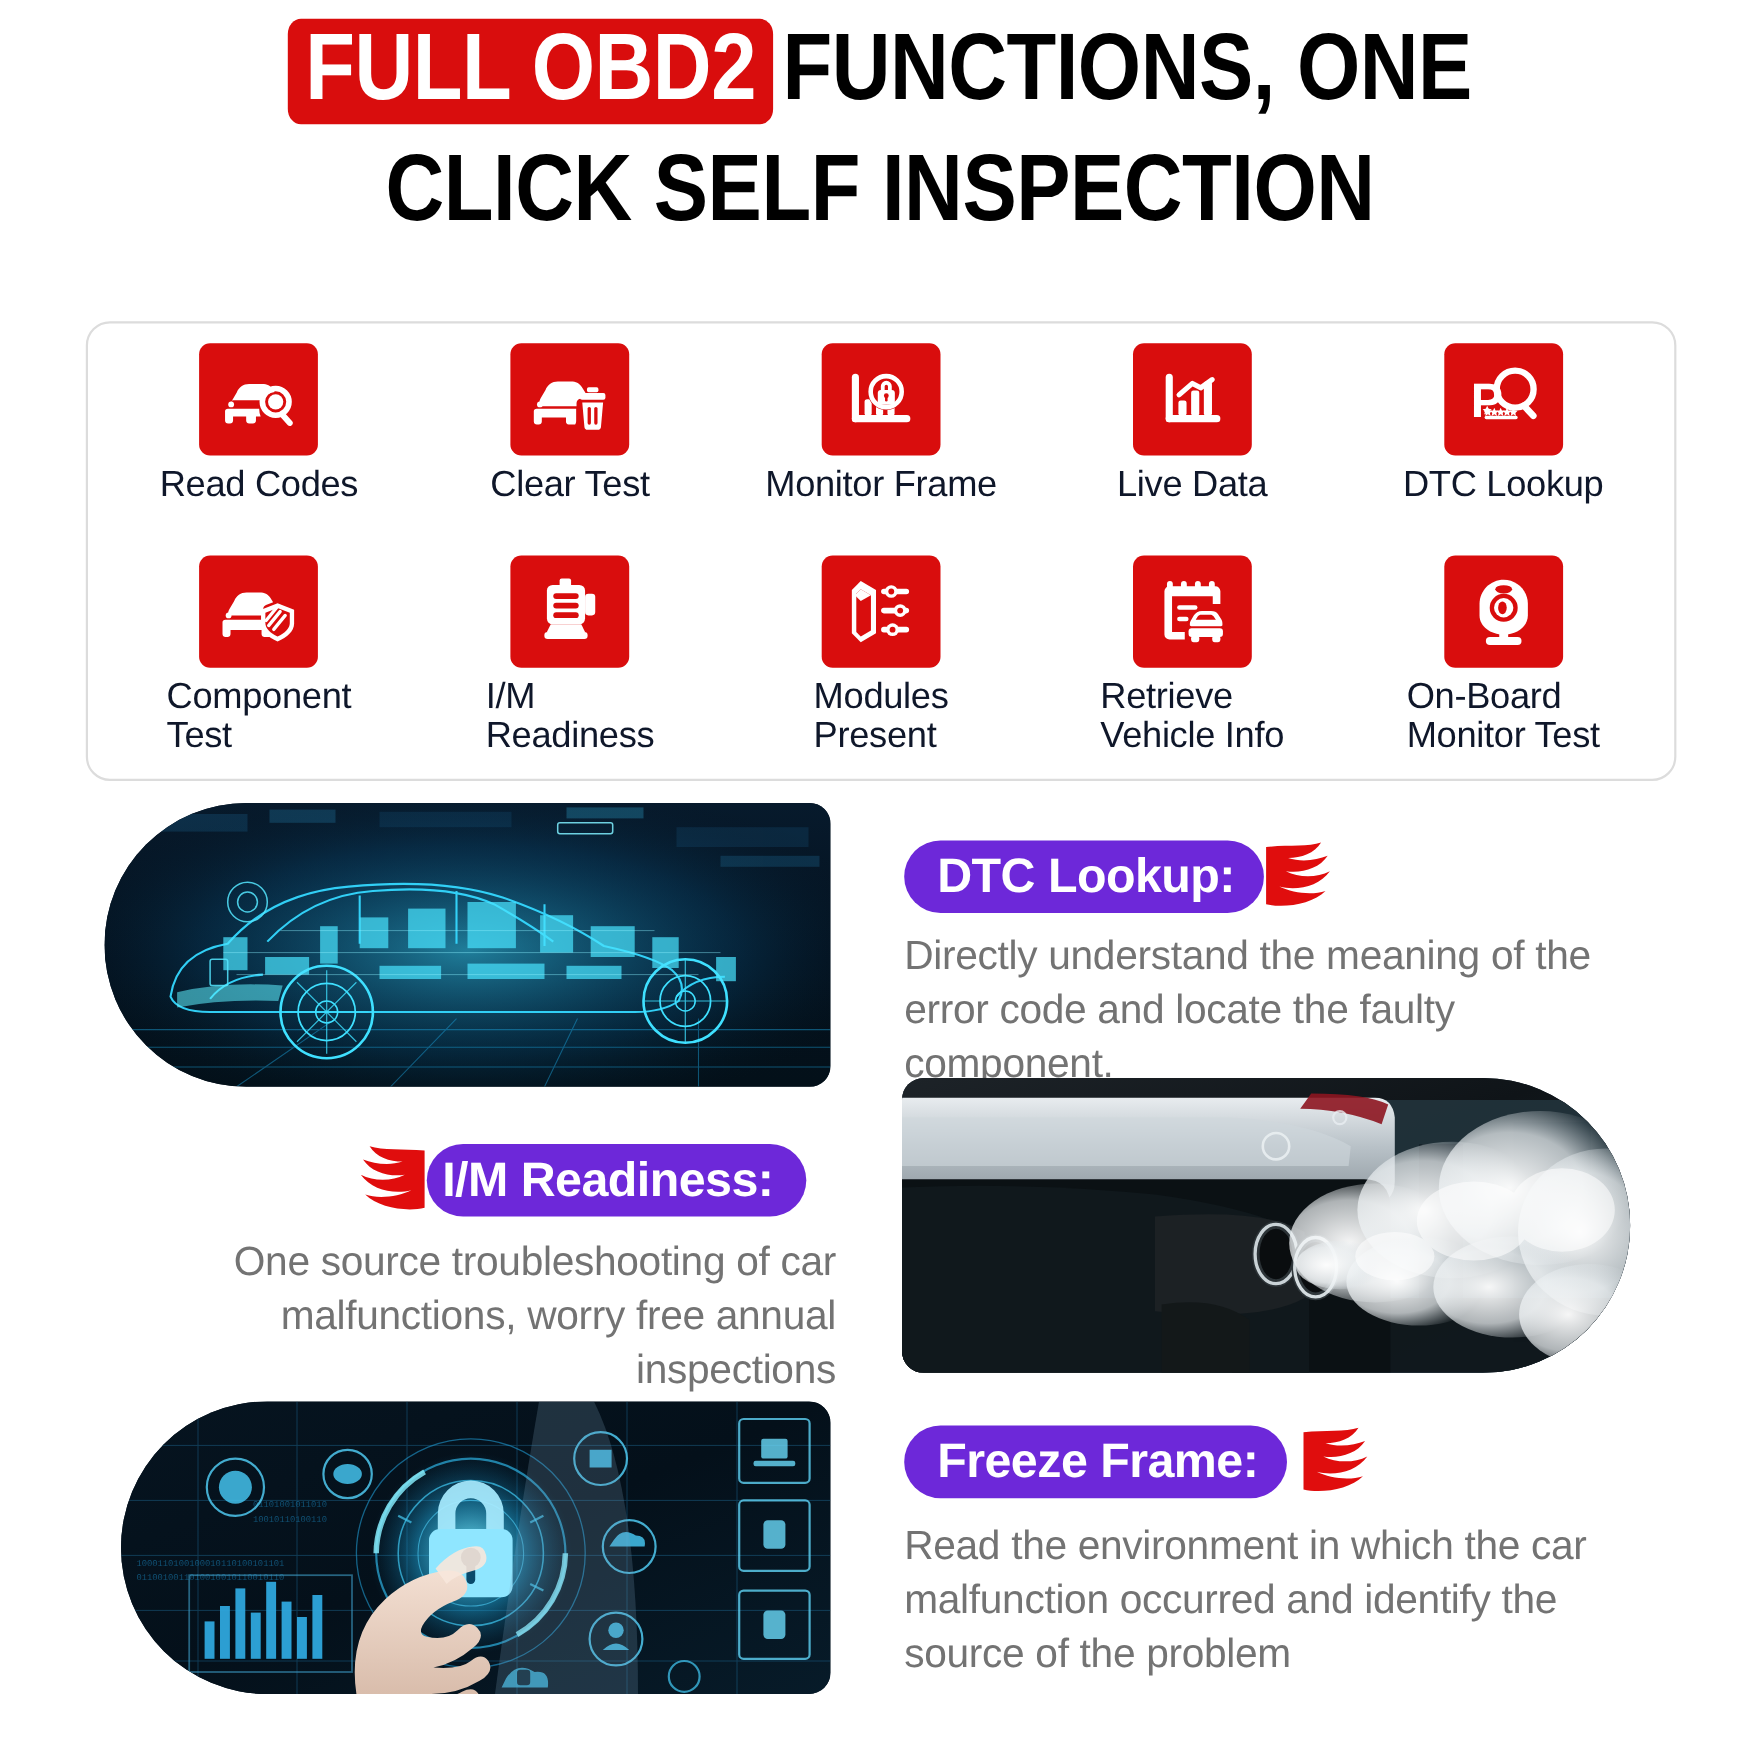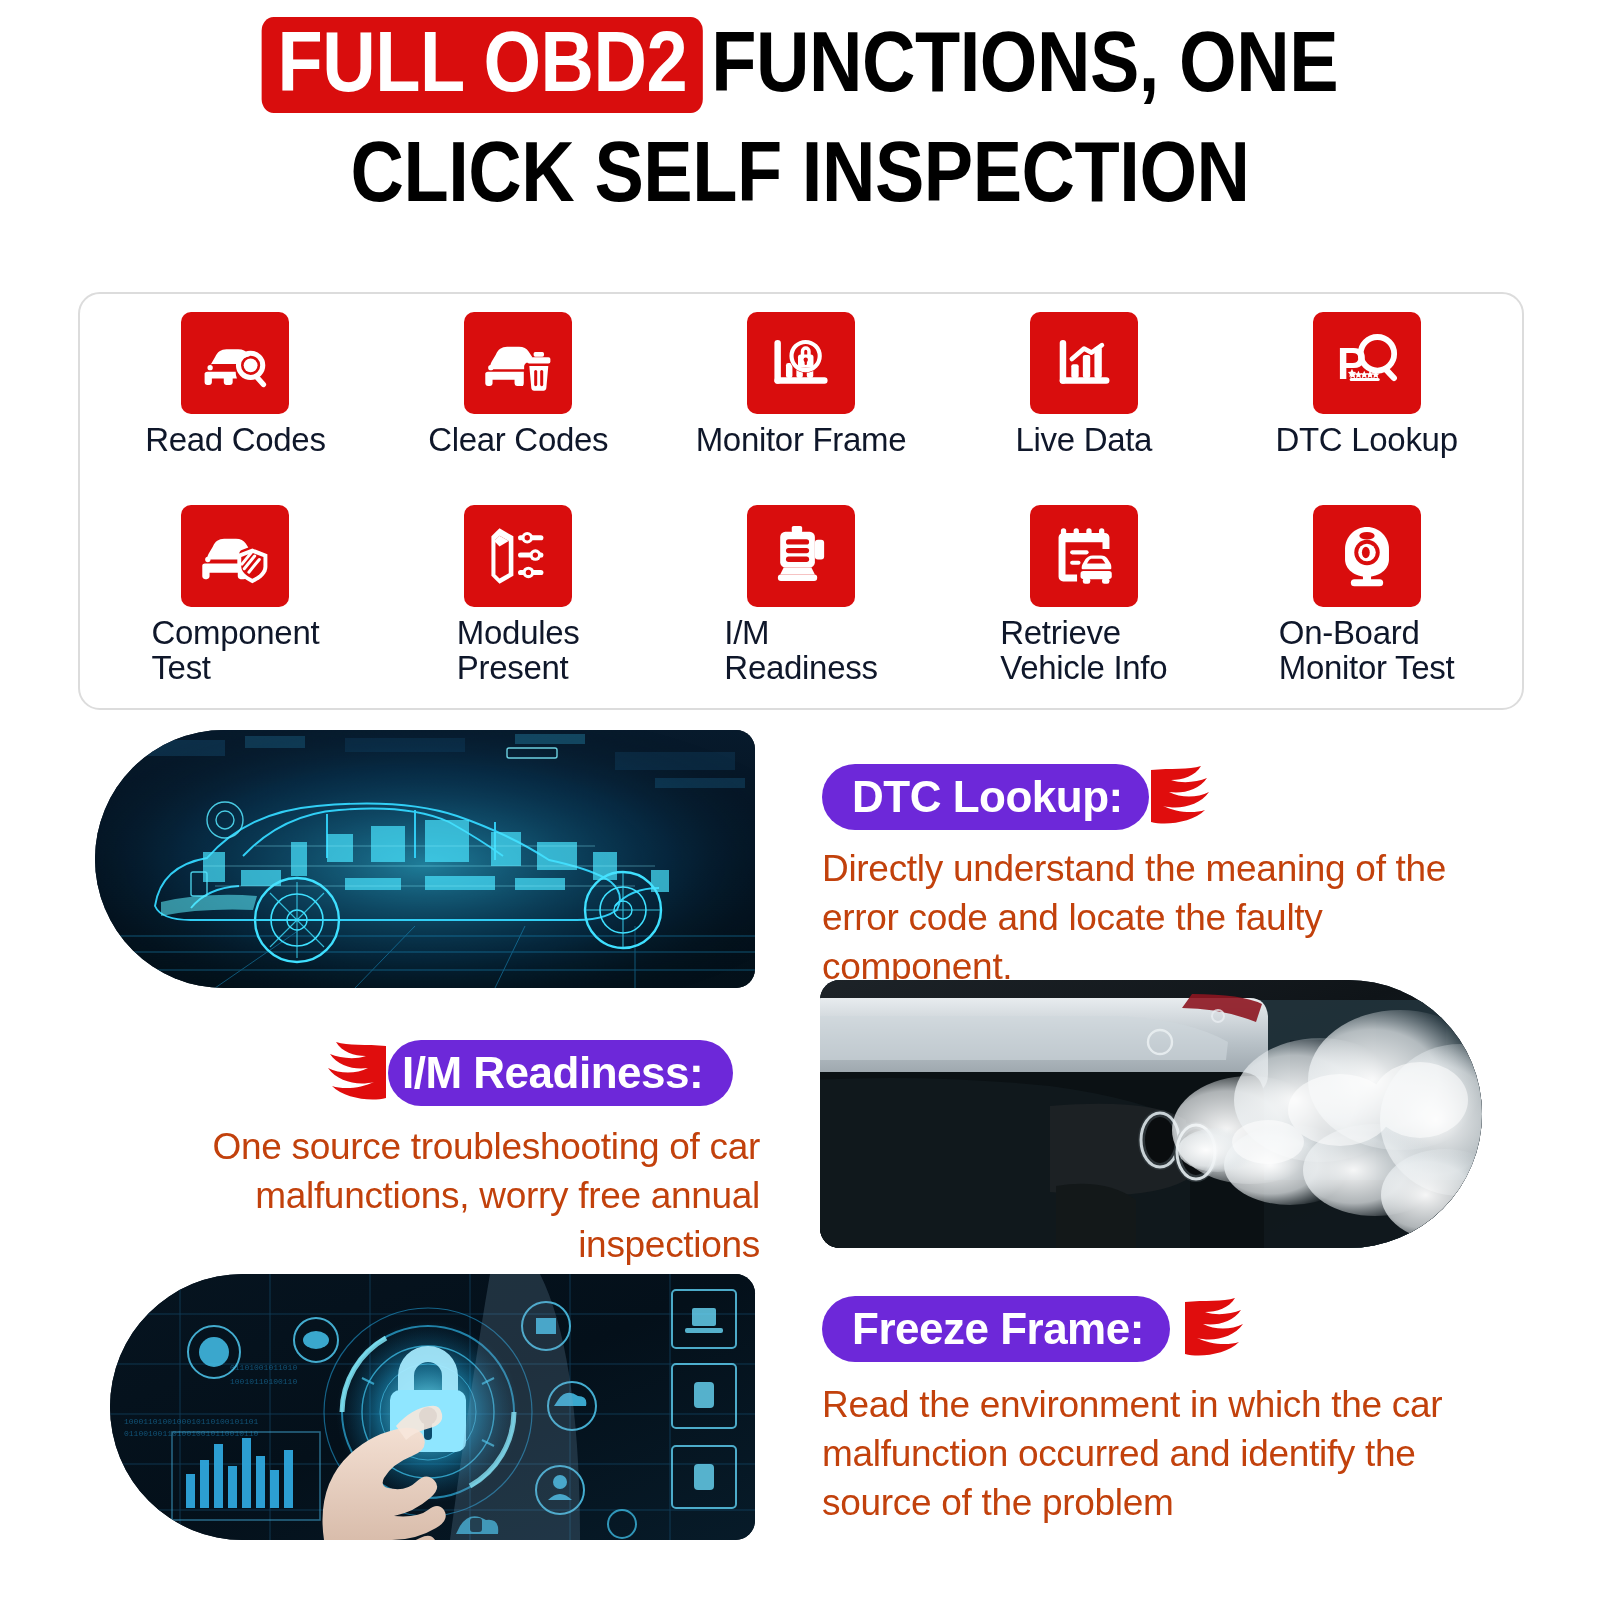--- a/index.html
+++ b/index.html
@@ -117,21 +117,21 @@
     font-family: "Liberation Sans", sans-serif;
   }
   .flame { width: 66px; height: 66px; flex: 0 0 66px; }
   .flame svg { display:block; width:100%; height:100%; }
   .flame.left svg { transform: scaleX(-1); }
 
   .desc {
     position: absolute;
     font-size: 37px;
     line-height: 1.33;
-    color: #c2410c;
+    color: #737373;
     font-family: "Liberation Sans", sans-serif;
     letter-spacing: -0.3px;
   }
   .desc.right-align { text-align: right; }
 </style>
 </head>
 <body>
 
 <div class="title-block">
   <div class="title-line title-line-1"><span class="badge-obd2">FULL OBD2</span><span>FUNCTIONS, ONE</span></div>
@@ -162,21 +162,21 @@
           <path d="M8 36c0-2 .3-3.6 1.3-5.2l3.6-6.1C14.6 20.4 18 18 22.6 18h10.2c4.1 0 6.6 1.3 8.5 4.2l3 4.6c-.6.6-1 1.4-1 2.4v2.3h-2.6c-1.9 0-3.4 1.5-3.4 3.4v2.5H10.4c-.9 0-1.5.3-1.9.9A7.4 7.4 0 0 1 8 36z"></path>
           <path d="M6 39.5h31v9.8c0 1-.3 1.9-.8 2.6h-5.1a2.4 2.4 0 0 1-2.1-2.4v-3.1H10v3.1c0 1.4-1 2.4-2.4 2.4H6.1c-1.4 0-2.4-1-2.4-2.4V41.4c0-1 .8-1.9 2.3-1.9z"></path>
           <circle cx="8.5" cy="36" r="2.3"></circle>
           <rect x="40" y="27" width="20" height="5.4" rx="1.6"></rect>
           <rect x="45.5" y="22.5" width="9" height="4" rx="1.4"></rect>
           <path d="M41.8 34.5h16.4l-1.7 19.2c-.1 1.3-1.1 2.3-2.4 2.3H45.9c-1.3 0-2.3-1-2.4-2.3z"></path>
           <rect x="46" y="38" width="2.6" height="14" rx="1.3" fill="#d90d0d"></rect>
           <rect x="51.2" y="38" width="2.6" height="14" rx="1.3" fill="#d90d0d"></rect>
         </svg>
       </div>
-      <div class="icon-label">Clear Codes</div>
+      <div class="icon-label">Clear Test</div>
     </div>
 
     <div class="icon-cell">
       <div class="icon-tile">
         <svg viewBox="0 0 64 64" fill="#fff">
           <rect x="9" y="12" width="5.6" height="38" rx="2.8"></rect>
           <rect x="9" y="44.4" width="46" height="5.6" rx="2.8"></rect>
           <rect x="19" y="32" width="5.6" height="13" rx="2"></rect>
           <rect x="28" y="24" width="5.6" height="21" rx="2"></rect>
           <rect x="37" y="30" width="5.6" height="15" rx="2"></rect>
@@ -235,20 +235,37 @@
           <path d="M8 35c0-2 .3-3.6 1.3-5.2l3.6-6.1C14.6 19.4 18 17 22.6 17h10.2c4.1 0 6.6 1.3 8.5 4.2l2.2 3.4-5.6 2.2c-1.3.5-2.2 1.8-2.2 3.2v5H10.4c-.9 0-1.5.3-1.9.9A7.4 7.4 0 0 1 8 35z"></path>
           <path d="M6 38.5h29.7c.6 5.3 3.2 9.2 6.4 11.8-.4 1-1.3 1.7-2.4 1.7h-2.9c-1.4 0-2.4-1-2.4-2.4v-3.1H10v3.1c0 1.4-1 2.4-2.4 2.4H6.1c-1.4 0-2.4-1-2.4-2.4V40.4c0-1 .8-1.9 2.3-1.9z"></path>
           <circle cx="8.5" cy="35" r="2.3"></circle>
           <path d="M47 25.5l13 5v10.8c0 6-5.4 10.7-13 14.2-7.6-3.5-13-8.2-13-14.2V30.5z"></path>
           <path d="M47 29.2l9.6 3.7v8.1c0 4.3-3.9 7.9-9.6 10.6-5.7-2.7-9.6-6.3-9.6-10.6v-8.1z" fill="#d90d0d"></path>
           <path d="M40 43l9-11m-5 14l9-11m-15 4l9-11" stroke="#fff" stroke-width="2.6" fill="none" stroke-linecap="round"></path>
         </svg>
       </div>
       <div class="icon-label">Component
 Test</div>
+    </div>
+
+    <div class="icon-cell">
+      <div class="icon-tile">
+        <svg viewBox="0 0 64 64" fill="#fff">
+          <rect x="24" y="6" width="9" height="6" rx="1.6"></rect>
+          <rect x="14" y="11" width="30" height="31" rx="4.5"></rect>
+          <rect x="44" y="18" width="8" height="17" rx="2.6"></rect>
+          <path d="M17 42h24l3 6H14z"></path>
+          <rect x="12" y="48" width="34" height="5.6" rx="2.6"></rect>
+          <rect x="19" y="17.5" width="20" height="4.6" rx="2.3" fill="#d90d0d"></rect>
+          <rect x="19" y="25" width="20" height="4.6" rx="2.3" fill="#d90d0d"></rect>
+          <rect x="19" y="32.5" width="20" height="4.6" rx="2.3" fill="#d90d0d"></rect>
+        </svg>
+      </div>
+      <div class="icon-label">I/M
+Readiness</div>
     </div>
 
     <div class="icon-cell">
       <div class="icon-tile">
         <svg viewBox="0 0 64 64" fill="#fff">
           <path d="M16 8l12 7v34l-12 7-7-7V15z"></path>
           <path d="M16 14.5l8 4.6v27.8l-8 4.6-3.5-3.5V18z" fill="#d90d0d"></path>
           <path d="M16 14.5l8 4.6-8 4.6-4.6-4.6z" fill="#fff"></path>
           <g>
             <rect x="32" y="14" width="22" height="4.4" rx="2.2"></rect>
@@ -258,37 +275,20 @@
             <circle cx="47" cy="31.2" r="5" fill="#fff"></circle>
               <circle cx="47" cy="31.2" r="2.3" fill="#d90d0d"></circle>
             <rect x="32" y="44" width="22" height="4.4" rx="2.2"></rect>
             <circle cx="41" cy="46.2" r="5" fill="#fff"></circle>
               <circle cx="41" cy="46.2" r="2.3" fill="#d90d0d"></circle>
           </g>
         </svg>
       </div>
       <div class="icon-label">Modules
 Present</div>
-    </div>
-
-    <div class="icon-cell">
-      <div class="icon-tile">
-        <svg viewBox="0 0 64 64" fill="#fff">
-          <rect x="24" y="6" width="9" height="6" rx="1.6"></rect>
-          <rect x="14" y="11" width="30" height="31" rx="4.5"></rect>
-          <rect x="44" y="18" width="8" height="17" rx="2.6"></rect>
-          <path d="M17 42h24l3 6H14z"></path>
-          <rect x="12" y="48" width="34" height="5.6" rx="2.6"></rect>
-          <rect x="19" y="17.5" width="20" height="4.6" rx="2.3" fill="#d90d0d"></rect>
-          <rect x="19" y="25" width="20" height="4.6" rx="2.3" fill="#d90d0d"></rect>
-          <rect x="19" y="32.5" width="20" height="4.6" rx="2.3" fill="#d90d0d"></rect>
-        </svg>
-      </div>
-      <div class="icon-label">I/M
-Readiness</div>
     </div>
 
     <div class="icon-cell">
       <div class="icon-tile">
         <svg viewBox="0 0 64 64" fill="#fff">
           <path d="M14 12h36a4 4 0 0 1 4 4v10h-6v-6H16v28h10v6H14a4 4 0 0 1-4-4V16a4 4 0 0 1 4-4z"></path>
           <rect x="12" y="8" width="4.6" height="10" rx="2.3"></rect>
           <rect x="23" y="8" width="4.6" height="10" rx="2.3"></rect>
           <rect x="34" y="8" width="4.6" height="10" rx="2.3"></rect>
           <rect x="45" y="8" width="4.6" height="10" rx="2.3"></rect>

